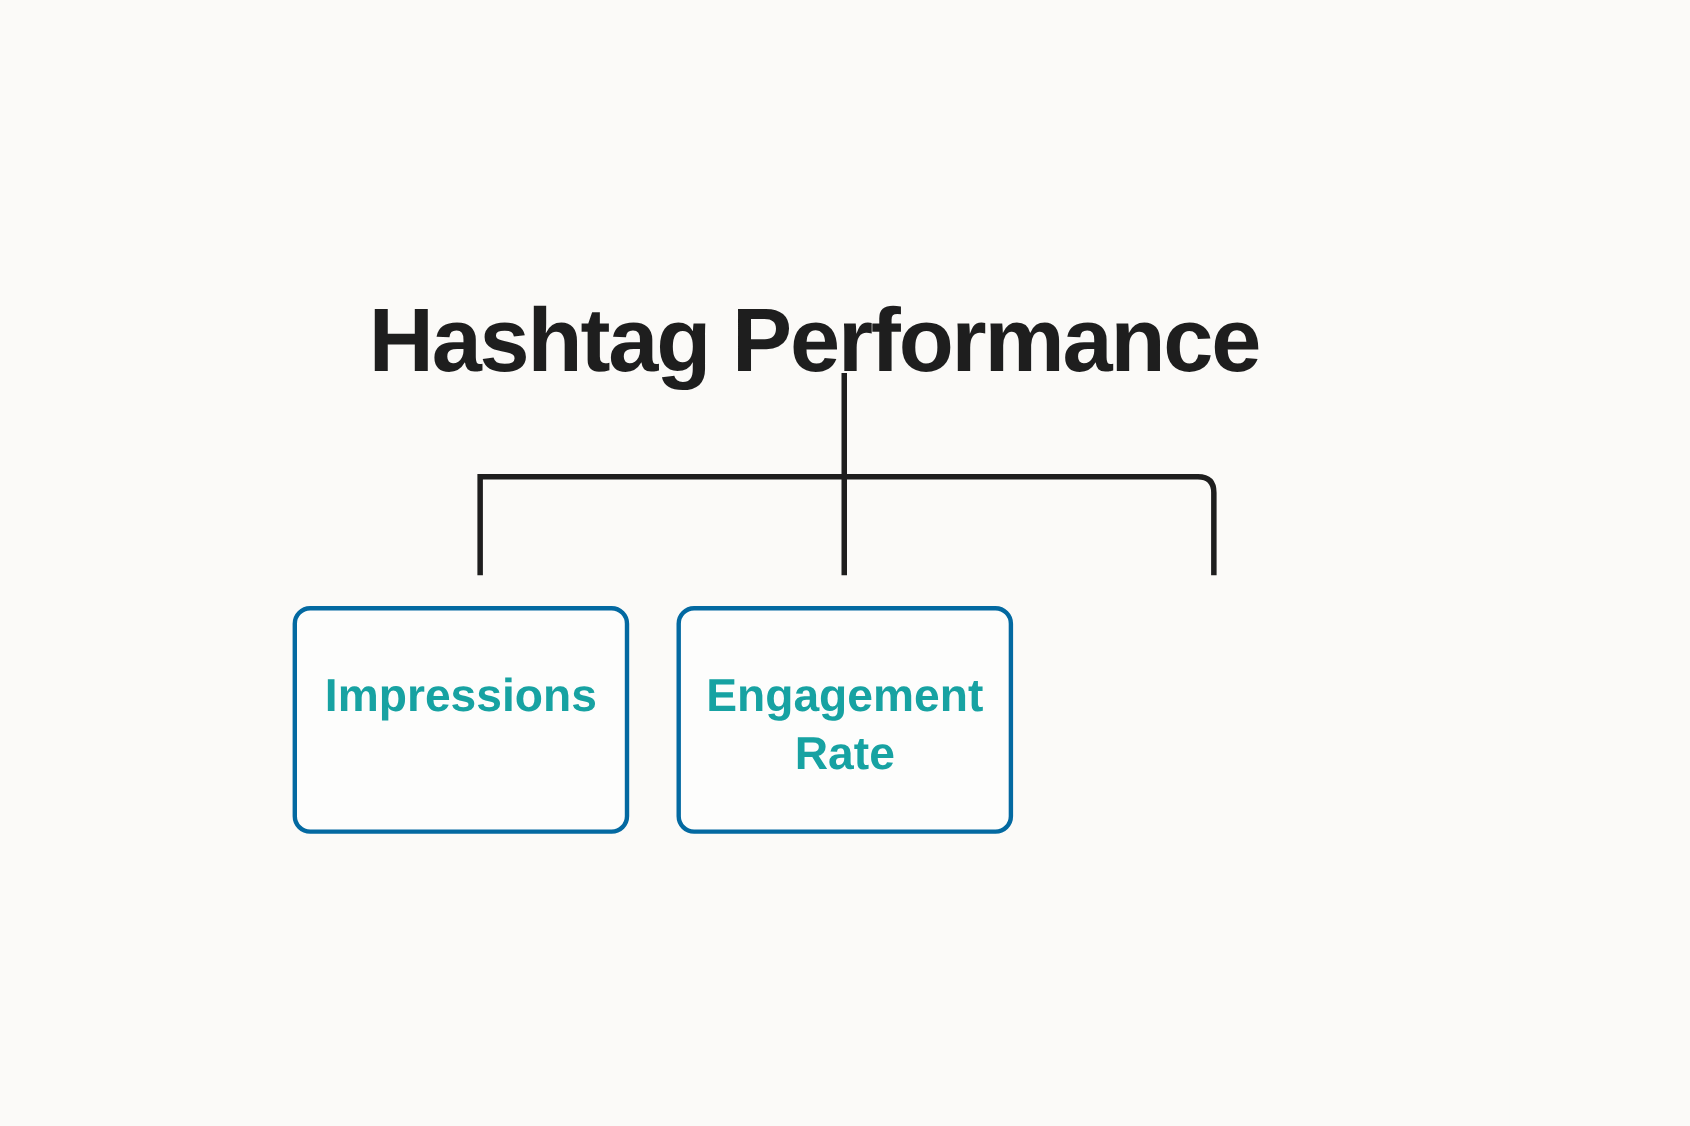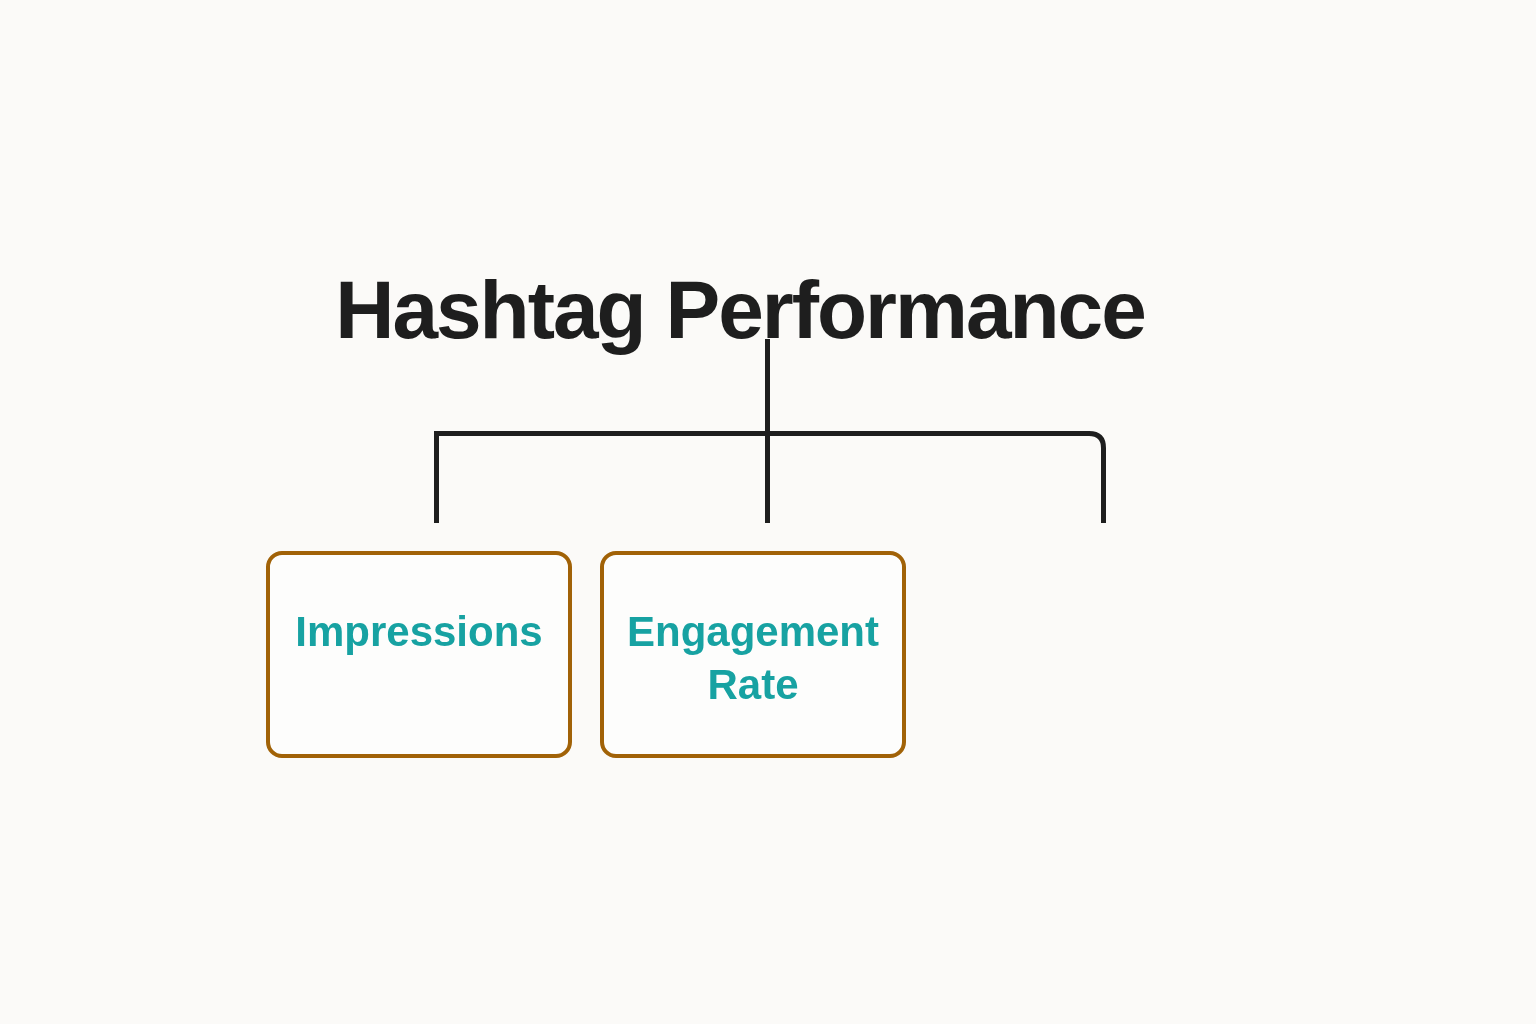--- a/index.html
+++ b/index.html
@@ -37,37 +37,37 @@
     top: 0;
     width: 1536px;
     height: 1024px;
   }
   .node {
     position: absolute;
     top: 551px;
     width: 306px;
     height: 207px;
     box-sizing: border-box;
-    border: 4px solid #a16207;
+    border: 4px solid #0369a1;
     border-radius: 16px;
     background: #FDFDFC;
     display: flex;
     justify-content: center;
     align-items: flex-start;
     padding: 50px 12px 0 12px;
   }
   .node-label {
     text-align: center;
     font-size: 42px;
     font-weight: 600;
     line-height: 53px;
     color: #17A2A2;
   }
   .node-impressions   { left: 266px; }
-  .node-engagement    { left: 600px; justify-content: center; }
+  .node-engagement    { left: 615px; justify-content: center; }
   .node-clickthrough  { left: 963px; }
 </style>
 </head>
 <body>
 
 <div class="canvas">
 
   <h1 class="diagram-title">Hashtag Performance</h1>
 
   <svg class="connector-svg" viewBox="0 0 1536 1024" fill="none" xmlns="http://www.w3.org/2000/svg">

